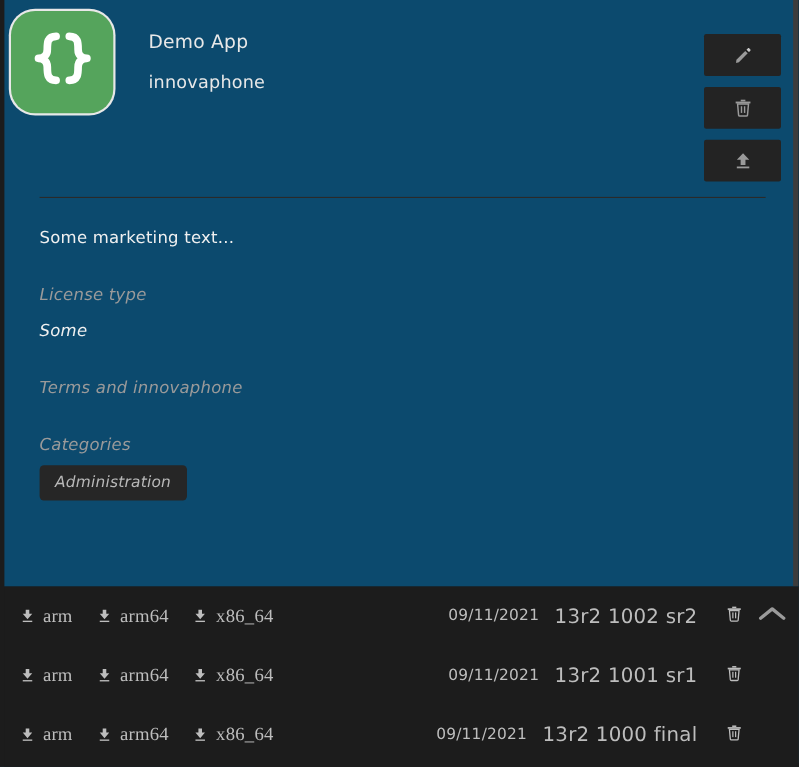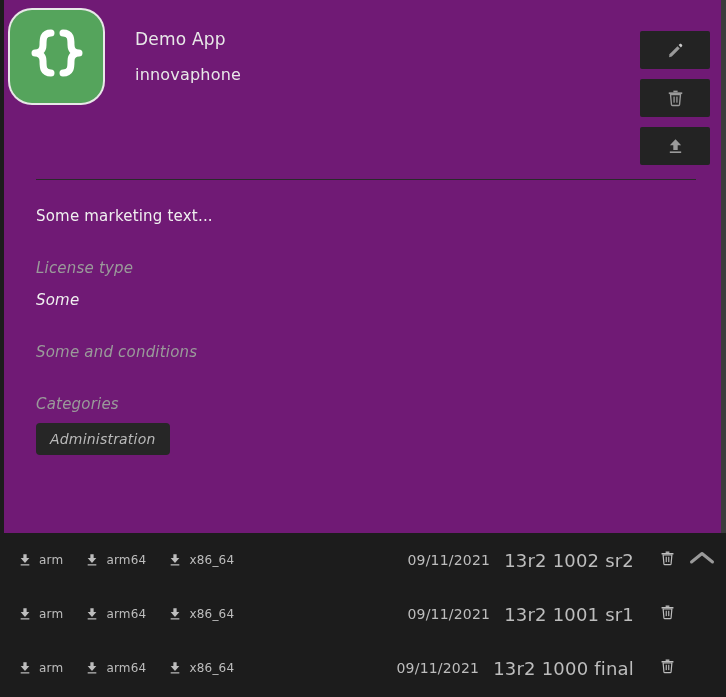--- a/index.html
+++ b/index.html
@@ -19,21 +19,21 @@
     height: 697px;
     background: #1c1c1c;
     display: flex;
     flex-direction: column;
     overflow: hidden;
   }
 
   
   .card {
     position: relative;
-    background: #701a75;
+    background: #0c4a6e;
     height: 533px;
     box-sizing: border-box;
     padding: 0;
     margin-left: 4px;
     overflow: hidden;
   }
   .card-header {
     display: flex;
     align-items: flex-start;
     padding: 6px 0 0 0;
@@ -161,23 +161,24 @@
     display: flex;
     align-items: center;
     gap: 22px;
     flex: 0 0 auto;
   }
   .arch-link {
     display: flex;
     align-items: center;
     gap: 7px;
     color: #bdbdbd;
-    font-size: 12px;
-    letter-spacing: .2px;
-    cursor: pointer;
+    font-size: 17px;
+    letter-spacing: .2px;
+    cursor: pointer;
+    font-family: Liberation Serif, serif;
   }
   .arch-link svg { display: block; flex: 0 0 auto; }
   .row-spacer { flex: 1 1 auto; }
   .row-date {
     color: #bdbdbd;
     font-size: 14px;
     letter-spacing: .2px;
     white-space: nowrap;
   }
   .row-version {
@@ -277,21 +278,21 @@
     <div class="card-body">
 
       <div class="marketing">Some marketing text...</div>
 
       <div class="field">
         <div class="field-label">License type</div>
         <div class="field-value">Some</div>
       </div>
 
       <div class="field">
-        <div class="field-label">Some and conditions</div>
+        <div class="field-label">Terms and innovaphone</div>
       </div>
 
 
       <div class="field">
         <div class="field-label">Categories</div>
         <div class="chips">
           <span class="chip">Administration</span>
         </div>
       </div>
 

